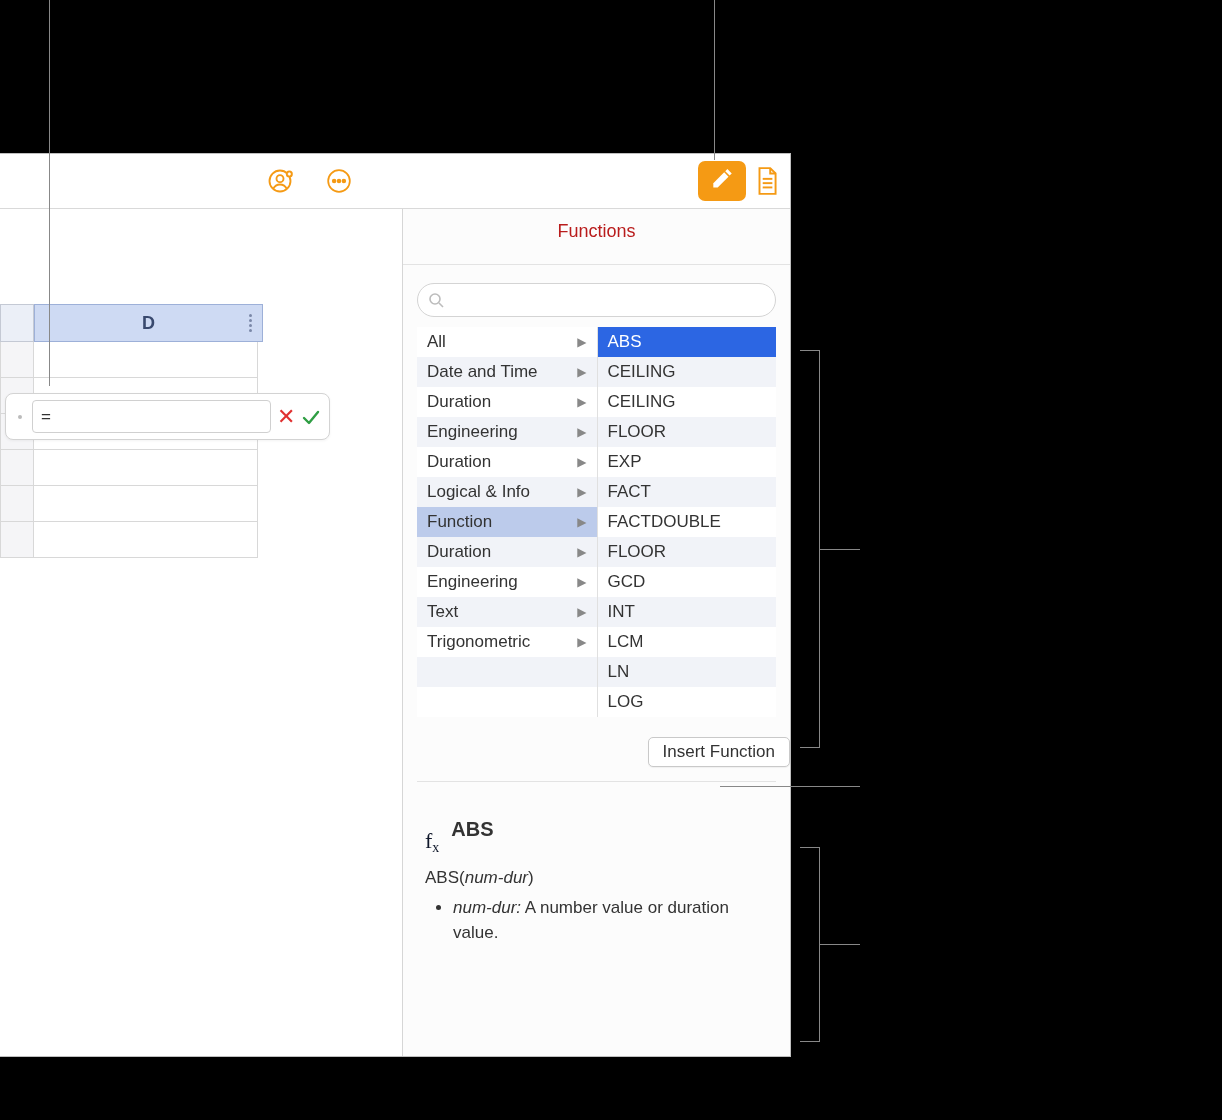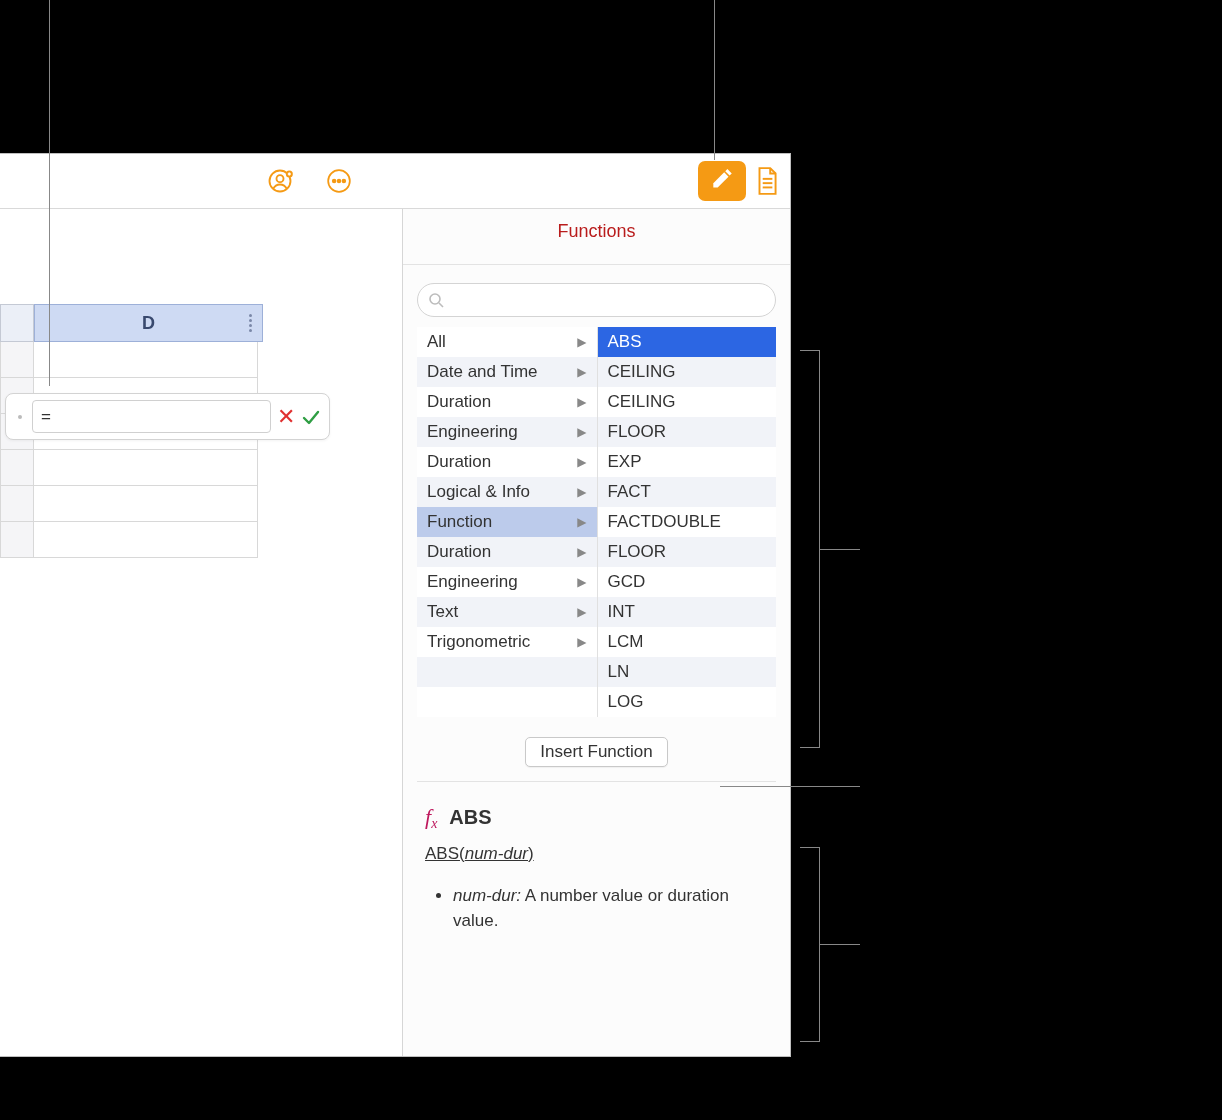--- a/index.html
+++ b/index.html
@@ -163,43 +163,43 @@
     font-size:17px;
     color:#333;
     justify-content:space-between;
     background:#fff;
   }
   .cat-row:nth-child(even), .fn-row:nth-child(even){ background:#f1f3f8; }
   .cat-row .chev { color:#888;font-size:12px; }
   .cat-row.selected { background:#bccbeb !important; }
   .fn-row.selected { background:#2c66e3 !important; color:#fff; }
   .fn-col { border-left:1px solid #e0e0e0;}
-  .insert-wrap { padding:20px 0 14px; text-align:center; position:relative;}
+  .insert-wrap { padding:20px 0 14px; text-align:right; position:relative;}
   .insert-btn {
     display:inline-block;
     padding:4px 14px;
     border:1px solid #c9c9c9;
     border-radius:5px;
     background:#fff;
     font-size:17px;
     color:#333;
     box-shadow:0 1px 1px rgba(0,0,0,0.05);
   }
   .sidebar hr.sep2 { border:none;border-top:1px solid #e3e3e3; margin:0 14px;}
   .desc {
     padding:22px 22px 0 22px;
     font-size:17px;
     color:#333;
   }
   .desc-head { display:flex;align-items:center;gap:12px;margin-bottom:14px;}
-  .desc-head .fx { font-style:italic;font-family:Georgia,serif;font-size:22px;color:#be185d;}
+  .desc-head .fx { font-family:Georgia,serif;font-size:22px;color:#0f172a;margin-top:24px;}
   .desc-head .fx sub{font-size:14px;vertical-align:baseline;position:relative;top:4px;}
   .desc-head .name { font-weight:700;font-size:20px;}
   .desc-text { line-height:1.45; margin-bottom:18px;}
-  .desc-sig { margin-bottom:20px;text-decoration:underline;}
+  .desc-sig { margin-bottom:8px;}
   .desc-sig .arg { font-style:italic;}
   .desc ul { list-style:disc; padding-left:28px;}
   .desc li { line-height:1.45;}
   .desc li .arg { font-style:italic;margin-top:40px;}
   
   .callout {
     position:absolute;
     background:transparent;
     pointer-events:none;
   }

